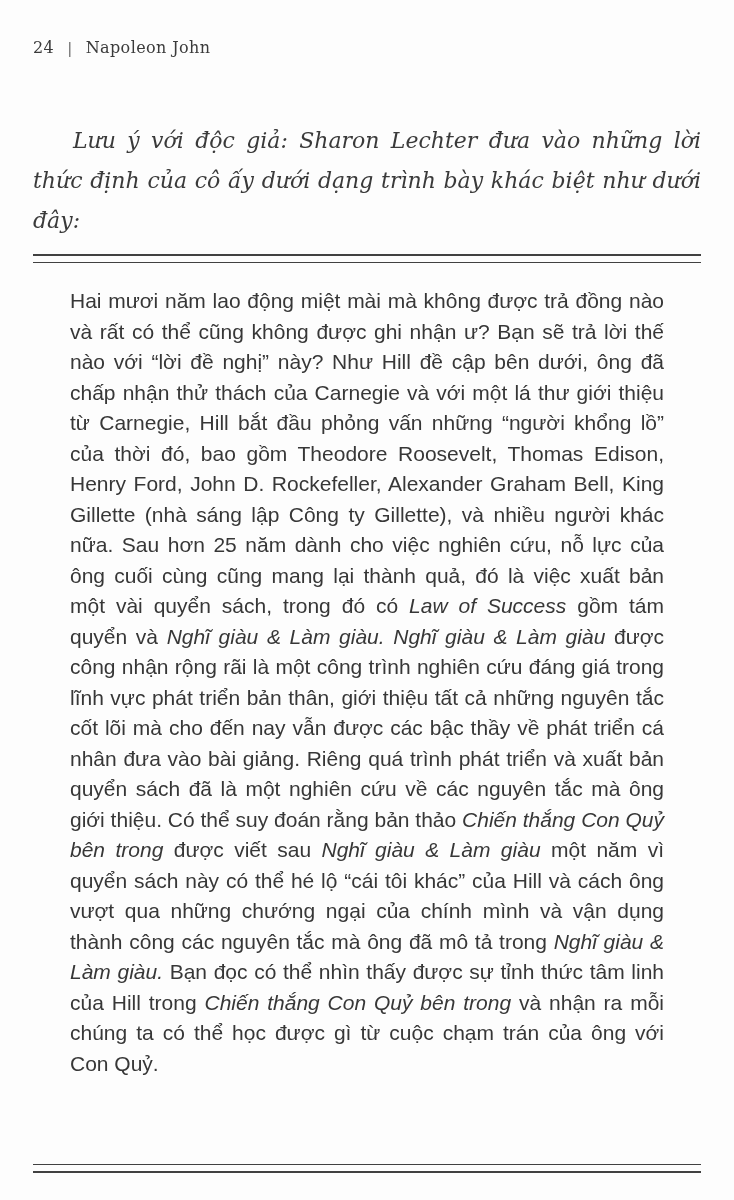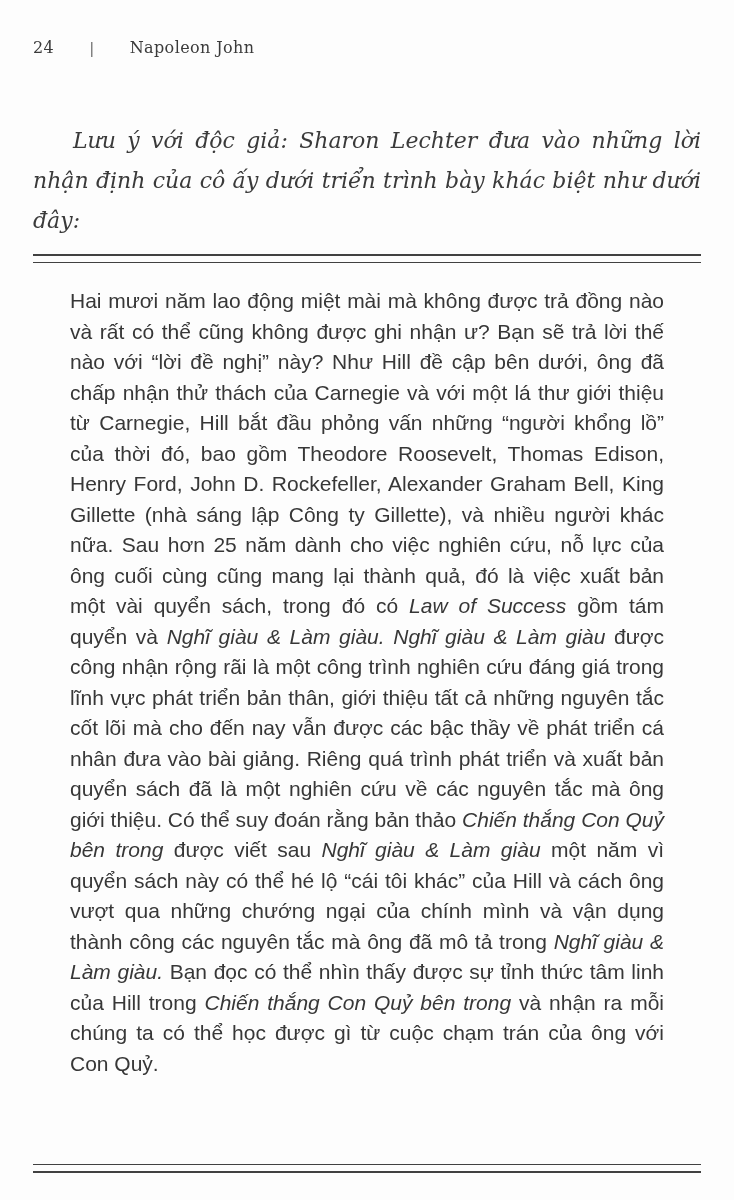--- a/index.html
+++ b/index.html
@@ -13,21 +13,20 @@
   .page {
     padding: 38px 33px 0 33px;
   }
   .page-header {
     display: flex;
     align-items: flex-end;
     font-family: "DejaVu Serif", "Liberation Serif", serif;
     font-size: 16px;
     color: #3b3b3b;
     letter-spacing: 0.4px;
-    gap: 22px;
   }
   .page-header .separator {
     margin: 0 13px;
     color: #666;
     font-size: 15px;
   }
   .intro-note {
     margin: 64px 0 0 0;
     font-family: "DejaVu Serif", "Liberation Serif", serif;
     font-style: italic;
@@ -65,21 +64,21 @@
 <body>
 
 <div class="page">
 
   <header class="page-header">
     <span>24</span>
     <span class="separator">|</span>
     <span>Napoleon John</span>
   </header>
 
-  <p class="intro-note">Lưu ý với độc giả: Sharon Lechter đưa vào những lời nhận định của cô ấy dưới triển trình bày khác biệt như dưới đây:</p>
+  <p class="intro-note">Lưu ý với độc giả: Sharon Lechter đưa vào những lời thức định của cô ấy dưới dạng trình bày khác biệt như dưới đây:</p>
 
   <div class="rule rule-top"></div>
 
   <blockquote class="quote"><span>Hai mươi năm lao động miệt mài mà không được trả đồng nào và rất có thể cũng không được ghi nhận ư? Bạn sẽ trả lời thế nào với “lời đề nghị” này? Như Hill đề cập bên dưới, ông đã chấp nhận thử thách của Carnegie và với một lá thư giới thiệu từ Carnegie, Hill bắt đầu phỏng vấn những “người khổng lồ” của thời đó, bao gồm Theodore Roosevelt, Thomas Edison, Henry Ford, John D. Rockefeller, Alexander Graham Bell, King Gillette (nhà sáng lập Công ty Gillette), và nhiều người khác nữa. Sau hơn 25 năm dành cho việc nghiên cứu, nỗ lực của ông cuối cùng cũng mang lại thành quả, đó là việc xuất bản một vài quyển sách, trong đó có </span><span class="italic">Law of Success</span><span> gồm tám quyển và </span><span class="italic">Nghĩ giàu &amp; Làm giàu.</span><span> </span><span class="italic">Nghĩ giàu &amp; Làm giàu</span><span> được công nhận rộng rãi là một công trình nghiên cứu đáng giá trong lĩnh vực phát triển bản thân, giới thiệu tất cả những nguyên tắc cốt lõi mà cho đến nay vẫn được các bậc thầy về phát triển cá nhân đưa vào bài giảng. Riêng quá trình phát triển và xuất bản quyển sách đã là một nghiên cứu về các nguyên tắc mà ông giới thiệu. Có thể suy đoán rằng bản thảo </span><span class="italic">Chiến thắng Con Quỷ bên trong</span><span> được viết sau </span><span class="italic">Nghĩ giàu &amp; Làm giàu</span><span> một năm vì quyển sách này có thể hé lộ “cái tôi khác” của Hill và cách ông vượt qua những chướng ngại của chính mình và vận dụng thành công các nguyên tắc mà ông đã mô tả trong </span><span class="italic">Nghĩ giàu &amp; Làm giàu.</span><span> Bạn đọc có thể nhìn thấy được sự tỉnh thức tâm linh của Hill trong </span><span class="italic">Chiến thắng Con Quỷ bên trong</span><span> và nhận ra mỗi chúng ta có thể học được gì từ cuộc chạm trán của ông với Con Quỷ.</span></blockquote>
 
   <div class="rule rule-bottom"></div>
 
 </div>
 
 </body></html>

